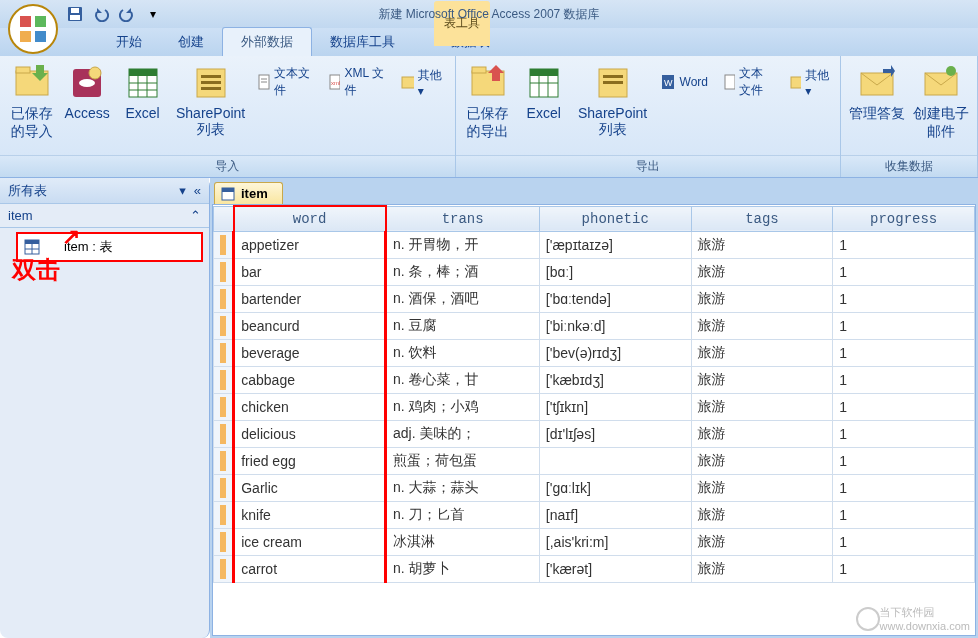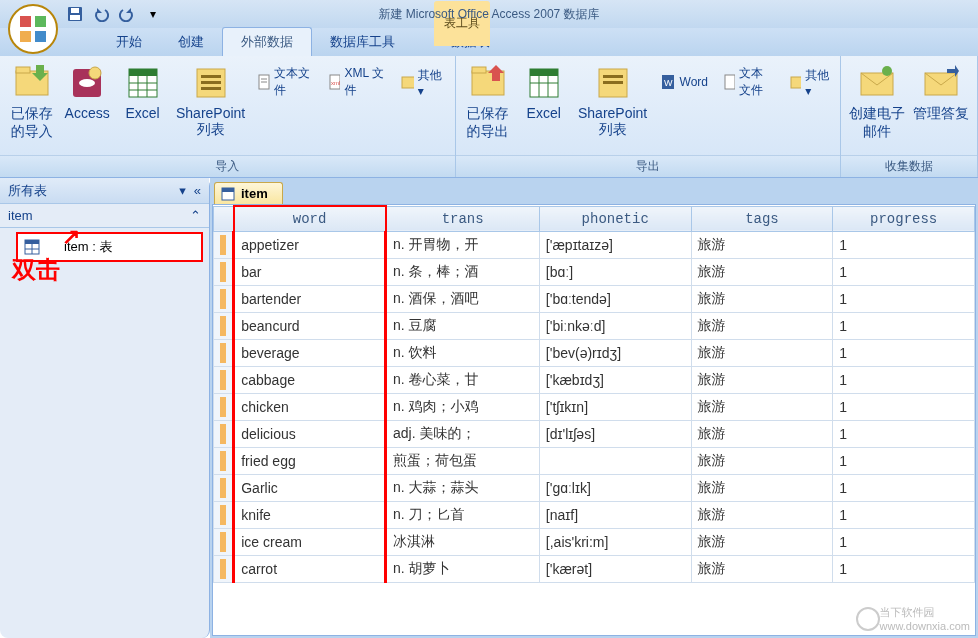--- a/index.html
+++ b/index.html
@@ -234,31 +234,31 @@
     </div>
     <div class="ribbon-group-label">导出</div>
   </div>
 
   <div class="ribbon-group">
     <div class="ribbon-group-body">
       <div class="big-btn">
         <svg class="big-icon">
             <rect x="4" y="10" width="32" height="22" fill="#f5d87a" stroke="#c9a84a"></rect>
             <path d="M4 10 L20 22 L36 10" fill="none" stroke="#c9a84a"></path>
-            <circle cx="30" cy="8" r="5" fill="#6ab04c"></circle>
-          </svg>
-        <span>创建电子邮件</span>
+            <path d="M26 6 L34 6 L34 2 L38 8 L34 14 L34 10 L26 10 Z" fill="#355f9e"></path>
+          </svg>
+        <span>管理答复</span>
       </div>
       <div class="big-btn">
         <svg class="big-icon">
             <rect x="4" y="10" width="32" height="22" fill="#f5d87a" stroke="#c9a84a"></rect>
             <path d="M4 10 L20 22 L36 10" fill="none" stroke="#c9a84a"></path>
-            <path d="M26 6 L34 6 L34 2 L38 8 L34 14 L34 10 L26 10 Z" fill="#355f9e"></path>
-          </svg>
-        <span>管理答复</span>
+            <circle cx="30" cy="8" r="5" fill="#6ab04c"></circle>
+          </svg>
+        <span>创建电子邮件</span>
       </div>
     </div>
     <div class="ribbon-group-label">收集数据</div>
   </div>
 </div>
 
 <div class="content">
   <div class="nav-pane" style="position:relative;border-radius:8px;">
     <div class="nav-header">
       <span>所有表</span>

